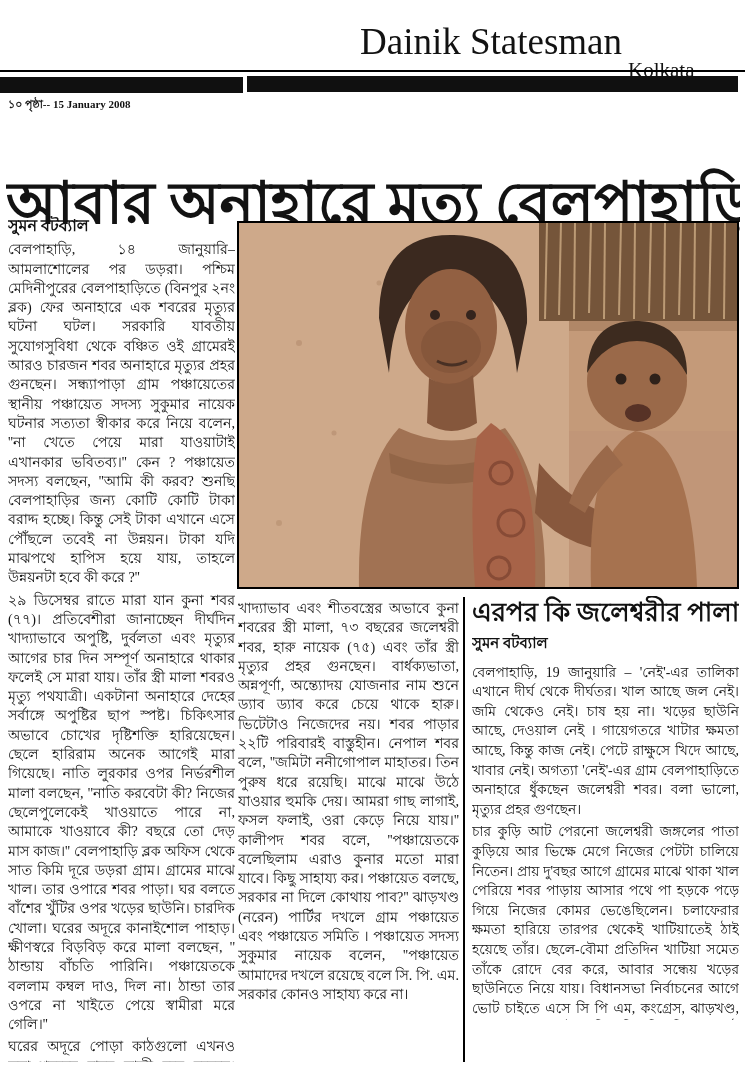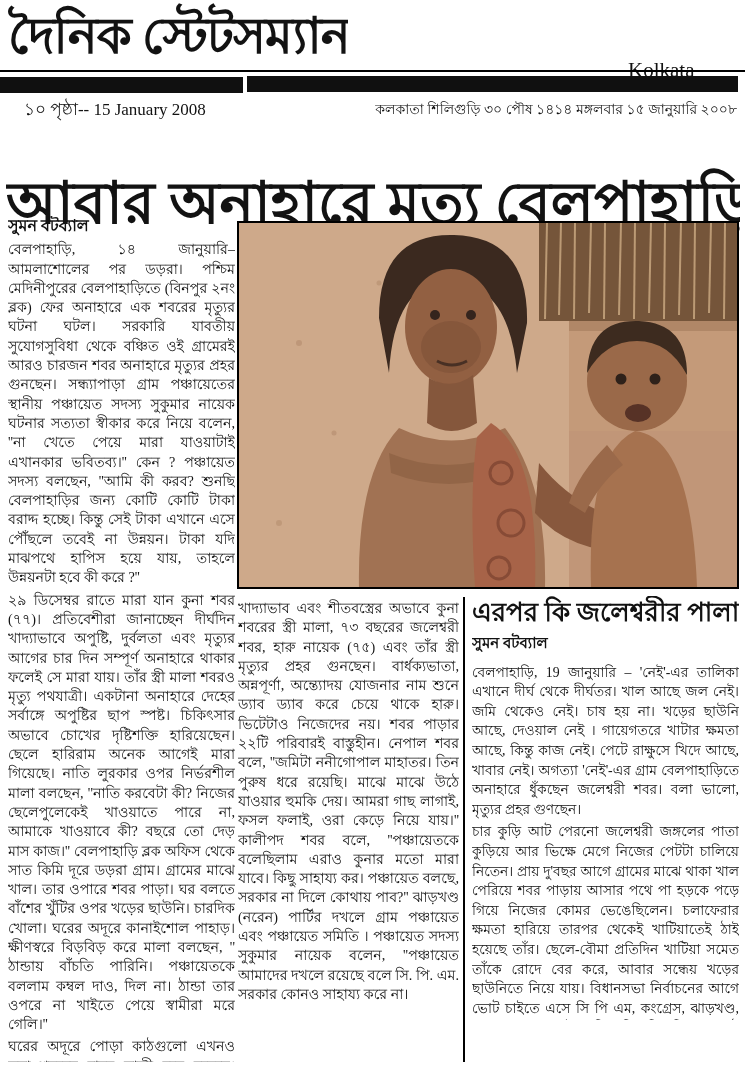--- a/index.html
+++ b/index.html
@@ -16,21 +16,21 @@
   }
   .en-masthead{
     position:absolute;left:360px;top:22px;font-size:37px;line-height:40px;
     white-space:nowrap;font-family:"Liberation Serif",serif;
   }
   .city{position:absolute;left:628px;top:40px;font-size:21px;white-space:nowrap;margin-top:18px;}
   .thinrule{position:absolute;left:0;top:70px;width:745px;height:2px;background:#000;}
   .bar{position:absolute;background:#101010;height:16px;}
   .bar-l{left:0;top:77px;width:243px;}
   .bar-r{left:247px;top:76px;width:491px;}
-  .date-l{position:absolute;left:24px;top:96px;font-size:17px;font-weight:normal;white-space:nowrap;}
+  .date-l{position:absolute;left:8px;top:96px;font-size:11px;font-weight:bold;white-space:nowrap;}
   .date-r{position:absolute;right:8px;top:98px;font-size:14px;white-space:nowrap;}
   
   .headline{
     position:absolute;left:6px;top:122px;width:734px;height:88px;overflow:hidden;
     font-size:58px;font-weight:800;line-height:86px;white-space:nowrap;
     letter-spacing:0px;
   }
   
   .col p{margin:0 0 3px 0;text-align:justify;}
   .byline{text-align:left;font-weight:bold;font-size:16px;margin:0 0 5px 0;}
@@ -58,27 +58,26 @@
     position:absolute;left:237px;top:221px;width:498px;height:364px;margin:0;
     border:2px solid #000;overflow:hidden;background:#c59b7d;
   }
   .photo svg{display:block;width:100%;height:100%;}
 </style>
 </head>
 <body>
 
 <div class="page">
 
-  <div class="bn-masthead">দৈনিক স্টেটসম্যান</div>
+  <div class="en-masthead">Dainik Statesman</div>
   <div class="city">Kolkata</div>
   <div class="thinrule"></div>
   <div class="bar bar-l"></div>
   <div class="bar bar-r"></div>
   <div class="date-l">১০ পৃষ্ঠা-- 15 January 2008</div>
-  <div class="date-r">কলকাতা শিলিগুড়ি ৩০ পৌষ ১৪১৪ মঙ্গলবার ১৫ জানুয়ারি ২০০৮</div>
 
   <h1 class="headline">আবার অনাহারে মৃত্যু বেলপাহাড়িতে</h1>
 
   <div class="col col1">
     <div class="byline">সুমন বটব্যাল</div>
     <p><span class="b">বেলপাহাড়ি, ১৪ জানুয়ারি–</span><span>আমলাশোলের পর ডড়রা। পশ্চিম মেদিনীপুরের বেলপাহাড়িতে (বিনপুর ২নং ব্লক) ফের অনাহারে এক শবরের মৃত্যুর ঘটনা ঘটল। সরকারি যাবতীয় সুযোগসুবিধা থেকে বঞ্চিত ওই গ্রামেরই আরও চারজন শবর অনাহারে মৃত্যুর প্রহর গুনছেন। সন্ধ্যাপাড়া গ্রাম পঞ্চায়েতের স্থানীয় পঞ্চায়েত সদস্য সুকুমার নায়েক ঘটনার সত্যতা স্বীকার করে নিয়ে বলেন, ''না খেতে পেয়ে মারা যাওয়াটাই এখানকার ভবিতব্য।'' কেন ? পঞ্চায়েত সদস্য বলছেন, ''আমি কী করব? শুনছি বেলপাহাড়ির জন্য কোটি কোটি টাকা বরাদ্দ হচ্ছে। কিন্তু সেই টাকা এখানে এসে পৌঁছলে তবেই না উন্নয়ন। টাকা যদি মাঝপথে হাপিস হয়ে যায়, তাহলে উন্নয়নটা হবে কী করে ?''</span></p>
     <p>২৯ ডিসেম্বর রাতে মারা যান কুনা শবর (৭৭)। প্রতিবেশীরা জানাচ্ছেন দীর্ঘদিন খাদ্যাভাবে অপুষ্টি, দুর্বলতা এবং মৃত্যুর আগের চার দিন সম্পূর্ণ অনাহারে থাকার ফলেই সে মারা যায়। তাঁর স্ত্রী মালা শবরও মৃত্যু পথযাত্রী। একটানা অনাহারে দেহের সর্বাঙ্গে অপুষ্টির ছাপ স্পষ্ট। চিকিৎসার অভাবে চোখের দৃষ্টিশক্তি হারিয়েছেন। ছেলে হারিরাম অনেক আগেই মারা গিয়েছে। নাতি লুরকার ওপর নির্ভরশীল মালা বলছেন, ''নাতি করবেটা কী? নিজের ছেলেপুলেকেই খাওয়াতে পারে না, আমাকে খাওয়াবে কী? বছরে তো দেড় মাস কাজ।'' বেলপাহাড়ি ব্লক অফিস থেকে সাত কিমি দূরে ডড়রা গ্রাম। গ্রামের মাঝে খাল। তার ওপারে শবর পাড়া। ঘর বলতে বাঁশের খুঁটির ওপর খড়ের ছাউনি। চারদিক খোলা। ঘরের অদূরে কানাইশোল পাহাড়। ক্ষীণস্বরে বিড়বিড় করে মালা বলছেন, '' ঠান্ডায় বাঁচতি পারিনি। পঞ্চায়েতকে বললাম কম্বল দাও, দিল না। ঠান্ডা তার ওপরে না খাইতে পেয়ে স্বামীরা মরে গেলি।''</p>
     <p>ঘরের অদূরে পোড়া কাঠগুলো এখনও কুনা শবরের দাহর সাক্ষী হয়ে রয়েছে। সেদিকে তাকিয়ে ষাটোর্ধ্ব নকুল শবর আপনমনেই বলছেন, ''কুনার মৃত্যুর পর শ্রাদ্ধানুষ্ঠানের জন্য পঞ্চায়েত (সুকুমার ন্যায়েক) ৩০ কেজি চাল দিয়েছিল। চাল আর বুড়া কফি দিয়ে সেদিন (৩১ ডিসেম্বর) পেট ভরে খেয়েছিলাম।'' বোধহয় খিদের জ্বালা মৃত্যুশোক ও ভুলিয়ে দেয়। সারা বছর খাওয়া জোটে কিনা প্রশ্নে হেসে লুটোপুটি খাচ্ছে শবর</p>
   </div>
 

